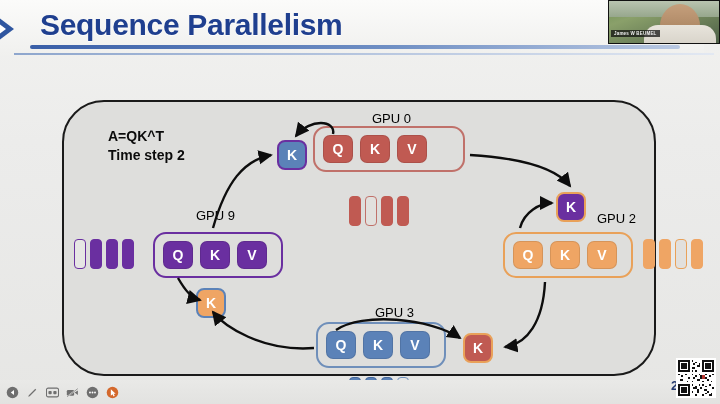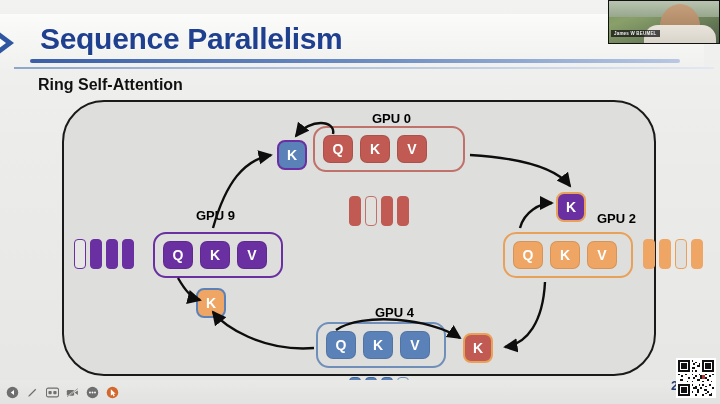--- a/index.html
+++ b/index.html
@@ -14,21 +14,20 @@
     position: relative;
     width: 720px; height: 404px;
     background: linear-gradient(180deg,#f2f2f0 0%,#ececeb 35%,#e6e6e4 100%);
     overflow: hidden;
   }
 
   
   .title-band {
     position: absolute; left: 0; top: 0; width: 704px; height: 56px;
     background: linear-gradient(180deg,#fbfbfa 0%,#f0f0ee 100%);
-    margin-top: 14px;
   }
   .chevron {
     position: absolute; left: -16px; top: 6px; width: 56px; height: 46px;
   }
   .title-text {
     position: absolute; left: 40px; top: 8px;
     font-size: 30px; font-weight: bold; letter-spacing: -0.3px;
     color: #1f3f8f;
     font-family: "Liberation Sans", sans-serif;
     text-shadow: 0 1px 0 rgba(255,255,255,.8);
@@ -64,21 +63,21 @@
     font-size: 14px; font-weight: bold; color: #0b0b0b; line-height: 19px;
     white-space: pre-line;
   }
   .attn-label {
     position: absolute; left: 336px; top: 224px;
     font-size: 14px; font-weight: bold; color: #0b0b0b; line-height: 20px;
     white-space: pre-line;
   }
 
   
-  .gpu-label { position: absolute; font-size: 13px; font-weight: bold; color: #000; }
+  .gpu-label { position: absolute; font-size: 13px; font-weight: normal; color: #000; }
   .lbl-g0 { left: 372px; top: 111px; }
   .lbl-g1 { left: 597px; top: 211px; }
   .lbl-g2 { left: 375px; top: 305px; }
   .lbl-g3 { left: 196px; top: 208px; }
 
   
   .group {
     position: absolute; border-radius: 13px; border: 2px solid;
     display: flex; align-items: center; gap: 7px;
     padding: 0 8px; background: transparent;
@@ -191,24 +190,25 @@
     <svg class="chevron" viewBox="0 0 56 46">
       <polygon points="2,2 30,23 2,44" fill="#2f56a0"></polygon>
       <polygon points="-6,2 22,23 -6,44" fill="#ffffff"></polygon>
       <polygon points="-16,2 12,23 -16,44" fill="#4a72b8"></polygon>
     </svg>
     <div class="title-text">Sequence Parallelism</div>
     <div class="title-rule"></div>
     <div class="title-rule2"></div>
   </div>
 
-  <div class="subhead">Ring Self-Attention</div>
 
   <div class="capsule"></div>
 
+  <div class="formula">A=QK^T
+Time step 2</div>
 
   <div class="gpu-label lbl-g0">GPU 0</div>
   <div class="group g-red grp-g0">
     <div class="cell c-red">Q</div>
     <div class="cell c-red">K</div>
     <div class="cell c-red">V</div>
   </div>
   <div class="bars bars-attn-red">
     <div class="bar bar-red-f"></div>
     <div class="bar bar-red-e"></div>
@@ -222,21 +222,21 @@
     <div class="cell c-orange">K</div>
     <div class="cell c-orange">V</div>
   </div>
   <div class="bars bars-orange">
     <div class="bar bar-or-f"></div>
     <div class="bar bar-or-f"></div>
     <div class="bar bar-or-e"></div>
     <div class="bar bar-or-f"></div>
   </div>
 
-  <div class="gpu-label lbl-g2">GPU 4</div>
+  <div class="gpu-label lbl-g2">GPU 3</div>
   <div class="group g-blue grp-g2">
     <div class="cell c-blue">Q</div>
     <div class="cell c-blue">K</div>
     <div class="cell c-blue">V</div>
   </div>
   <div class="bars bars-blue">
     <div class="bar bar-bl-f"></div>
     <div class="bar bar-bl-f"></div>
     <div class="bar bar-bl-f"></div>
     <div class="bar bar-bl-e"></div>

